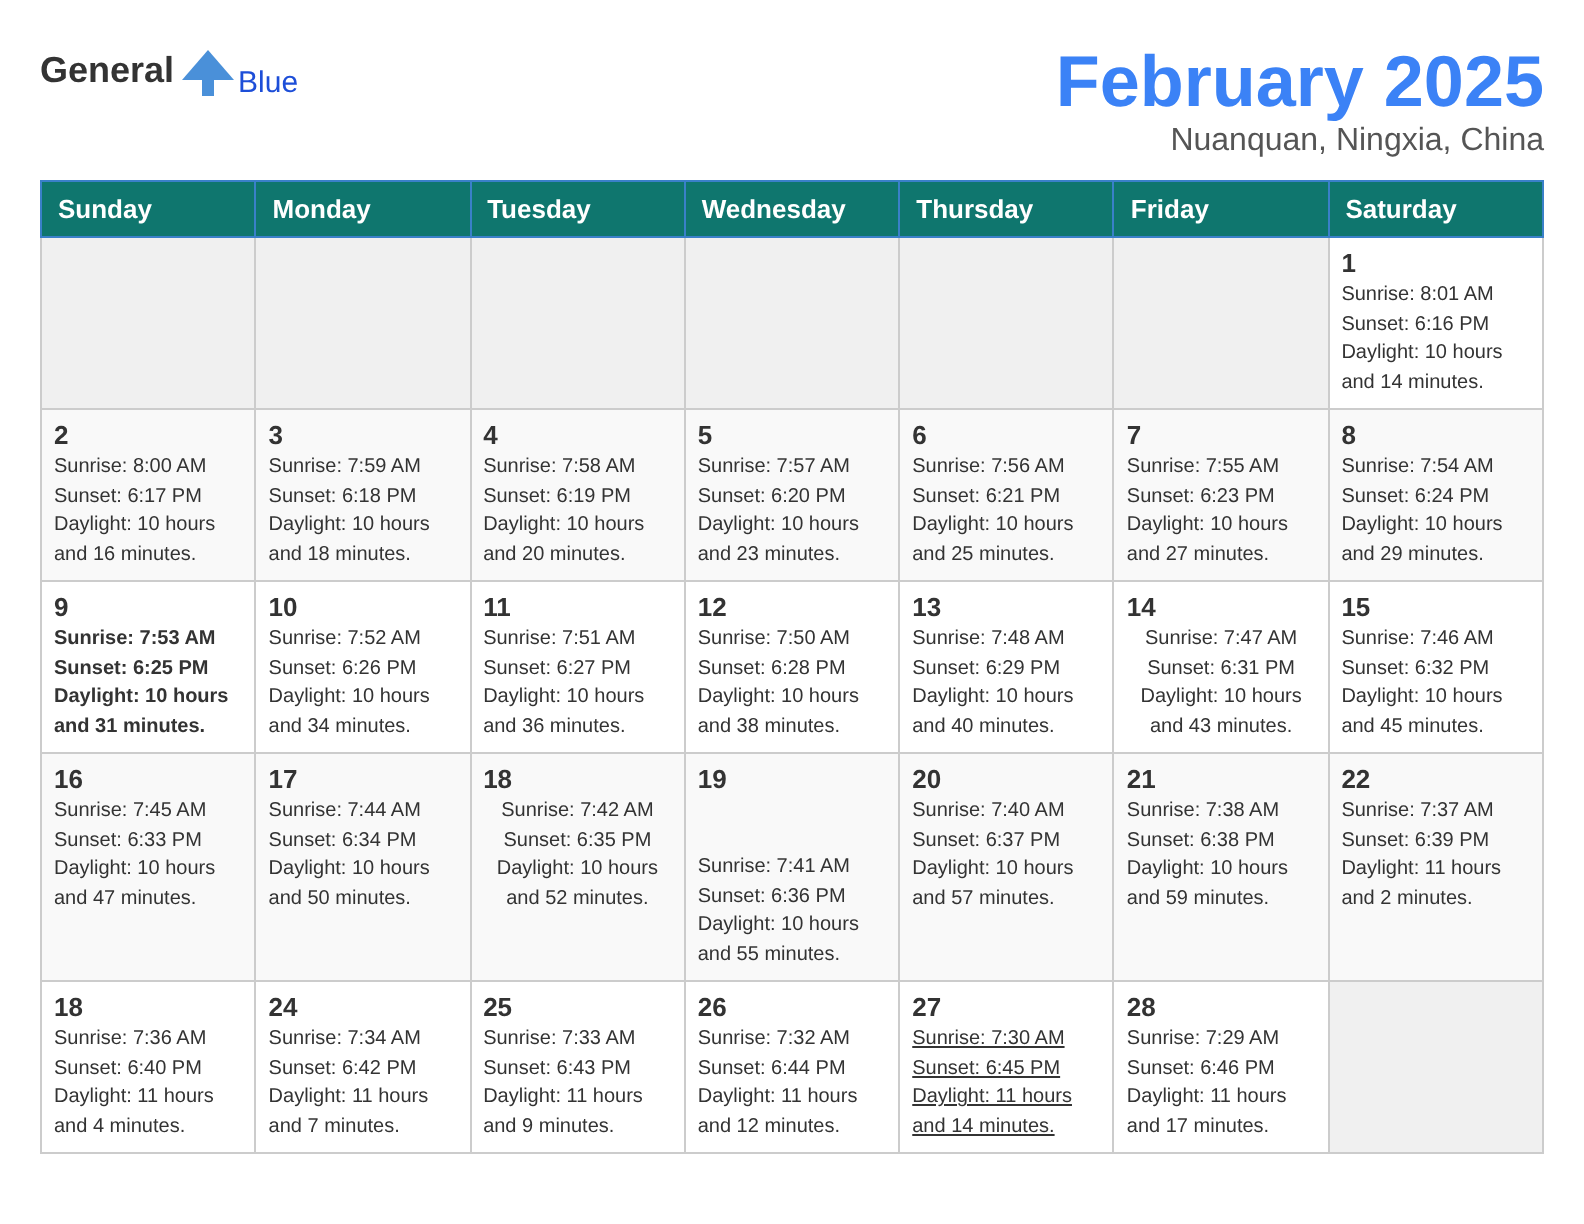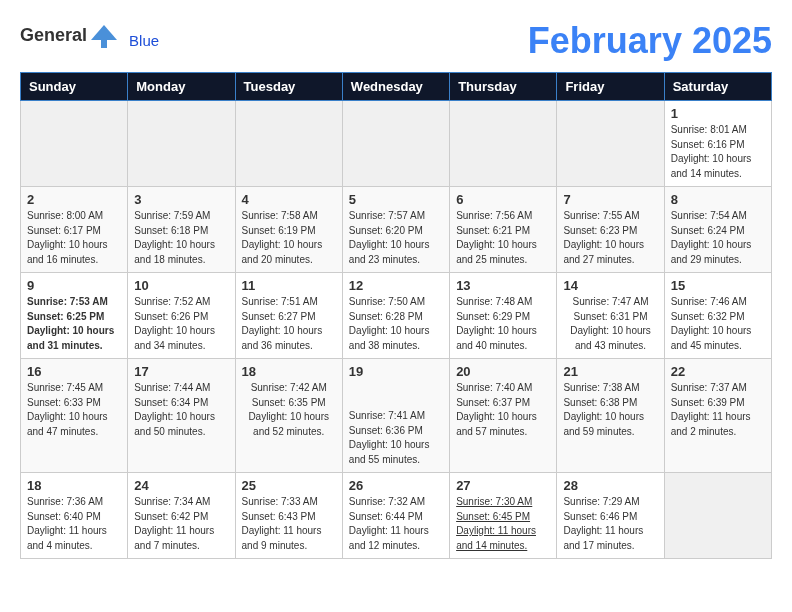--- a/index.html
+++ b/index.html
@@ -11,21 +11,22 @@
       padding: 20px;
     }
     .header-area {
       display: flex;
       justify-content: space-between;
       align-items: flex-start;
       margin-bottom: 10px;
     }
     .logo {
       display: flex;
-      gap: 14px;
+      align-items: center;
+      gap: 4px;
     }
     .logo-text-general {
       font-size: 18px;
       font-weight: bold;
       color: #333;
     }
     .logo-text-blue {
       font-size: 18px;
       font-weight: normal;
       color: #1d4ed8;
@@ -46,21 +47,21 @@
     .location-title {
       font-size: 16px;
       color: #555;
     }
     .calendar {
       width: 100%;
       border-collapse: collapse;
       border: 1px solid #ccc;
     }
     .calendar th {
-      background-color: #0f172a;
+      background-color: #0f766e;
       color: white;
       font-size: 13px;
       font-weight: bold;
       padding: 6px 8px;
       text-align: left;
       border: 1px solid #3a80c9;
     }
     .calendar td {
       width: 107px;
       min-height: 85px;
@@ -98,20 +99,21 @@
       <span class="logo-text-general">General</span>
       <svg class="logo-icon" viewBox="0 0 30 30">
         <polygon points="15,5 28,20 2,20" fill="#4a90d9"></polygon>
         <rect x="12" y="20" width="6" height="8" fill="#4a90d9"></rect>
       </svg>
     </div>
     <span class="logo-text-blue" style="margin-left:-4px;margin-top:12px;display:block;font-size:15px;">Blue</span>
   </div>
   <div class="title-area">
     <div class="month-title">February 2025</div>
+    <div class="location-title">Nuanquan, Ningxia, China</div>
   </div>
 </div>
 
 <table class="calendar">
   <thead>
     <tr>
     <th>Sunday</th>
         <th>Monday</th>
         <th>Tuesday</th>
         <th>Wednesday</th>

